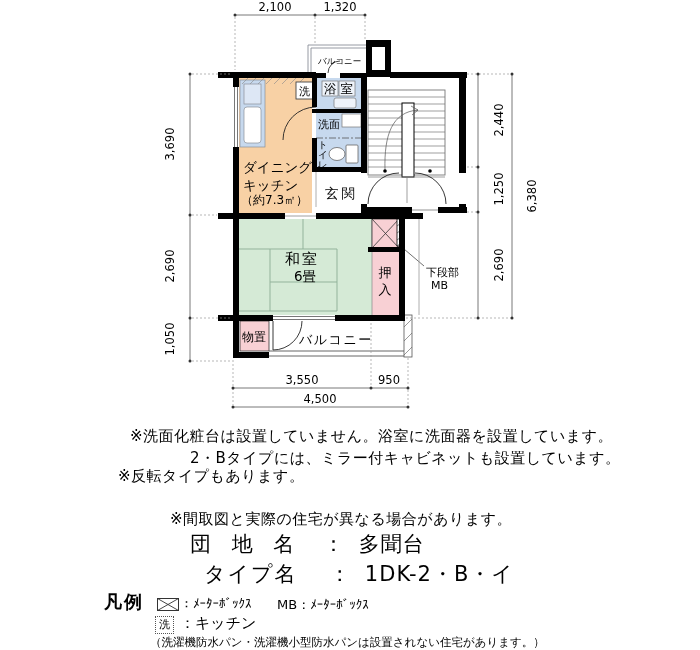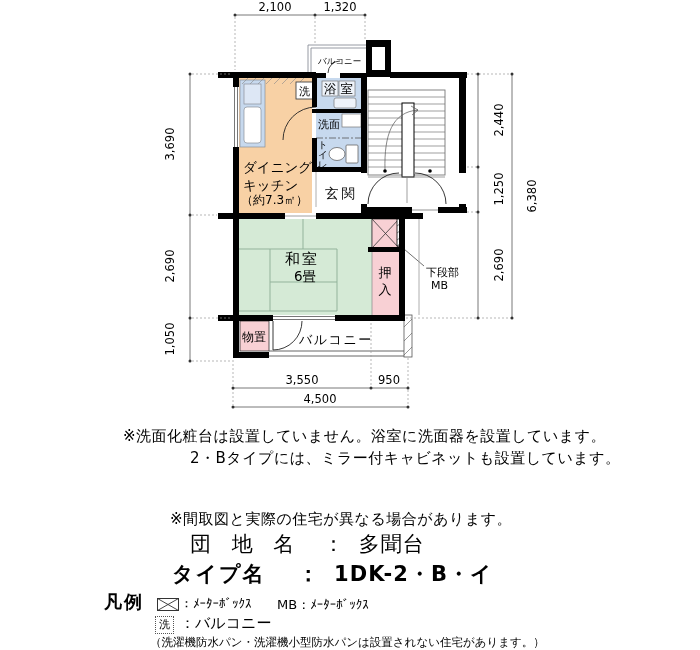--- a/index.html
+++ b/index.html
@@ -247,44 +247,45 @@
       <text transform="translate(503,189) rotate(-90)" text-anchor="middle">1,250</text>
       <text transform="translate(503,265) rotate(-90)" text-anchor="middle">2,690</text>
       <text transform="translate(536,196) rotate(-90)" text-anchor="middle">6,380</text>
       <text x="302" y="384" text-anchor="middle">3,550</text>
       <text x="389" y="384" text-anchor="middle">950</text>
       <text x="320" y="403" text-anchor="middle">4,500</text>
     </g>
   </svg>
 
   
-  <div class="abs note" style="left:123px;top:427px;">※洗面化粧台は設置していません。浴室に洗面器を設置しています。</div>
+  <div class="abs note" style="left:130px;top:427px;">※洗面化粧台は設置していません。浴室に洗面器を設置しています。</div>
   <div class="abs note" style="left:142px;top:449px;margin-left:48px;">2・Bタイプには、ミラー付キャビネットも設置しています。</div>
+  <div class="abs note" style="left:118px;top:467px;">※反転タイプもあります。</div>
   <div class="abs big-row" style="left:190px;top:530px;">
     <span style="letter-spacing:7px;">団 地 名</span>
     <span style="margin-left:14px;">：</span>
     <span style="margin-left:6px;">多聞台</span>
   </div>
 
   
   <div class="abs note" style="left:170px;top:510px;">※間取図と実際の住宅が異なる場合があります。</div>
-  <div class="abs big-row" style="left:172px;top:560px;font-weight:bold;">
+  <div class="abs big-row" style="left:204px;top:560px;">
     <span style="letter-spacing:2px;">タイプ名</span>
     <span style="margin-left:24px;">：</span>
     <span style="margin-left:6px;">1DK-2・B・イ</span>
   </div>
 
   
   <div class="abs" style="left:104px;top:590px;font-size:18px;font-weight:600;letter-spacing:2px;font-family:Liberation Serif, serif;">凡例</div>
 
   <svg class="abs ps-symbol" style="left:157px;top:598px;" width="22" height="13" viewBox="0 0 22 13">
     <rect x="0.5" y="0.5" width="21" height="12" fill="#fff" stroke="#333" stroke-width="1"></rect>
     <line x1="0.5" y1="0.5" x2="21.5" y2="12.5" stroke="#333" stroke-width="0.9"></line>
     <line x1="21.5" y1="0.5" x2="0.5" y2="12.5" stroke="#333" stroke-width="0.9"></line>
   </svg>
   <div class="abs legend-small" style="left:180px;top:596px;">：ﾒｰﾀｰﾎﾞｯｸｽ</div>
   <div class="abs legend-small" style="left:277px;top:596px;text-align:center;">MB：ﾒｰﾀｰﾎﾞｯｸｽ</div>
 
   <div class="laundry-box" style="left:155px;top:616px;">洗</div>
-  <div class="abs" style="left:180px;top:614px;font-size:15px;">：バルコニー</div>
+  <div class="abs" style="left:180px;top:614px;font-size:15px;">：キッチン</div>
   <div class="abs" style="left:150px;top:635px;font-size:11.5px;">（洗濯機防水パン・洗濯機小型防水パンは設置されない住宅があります。）</div>
 
 </div>
 
 </body></html>

